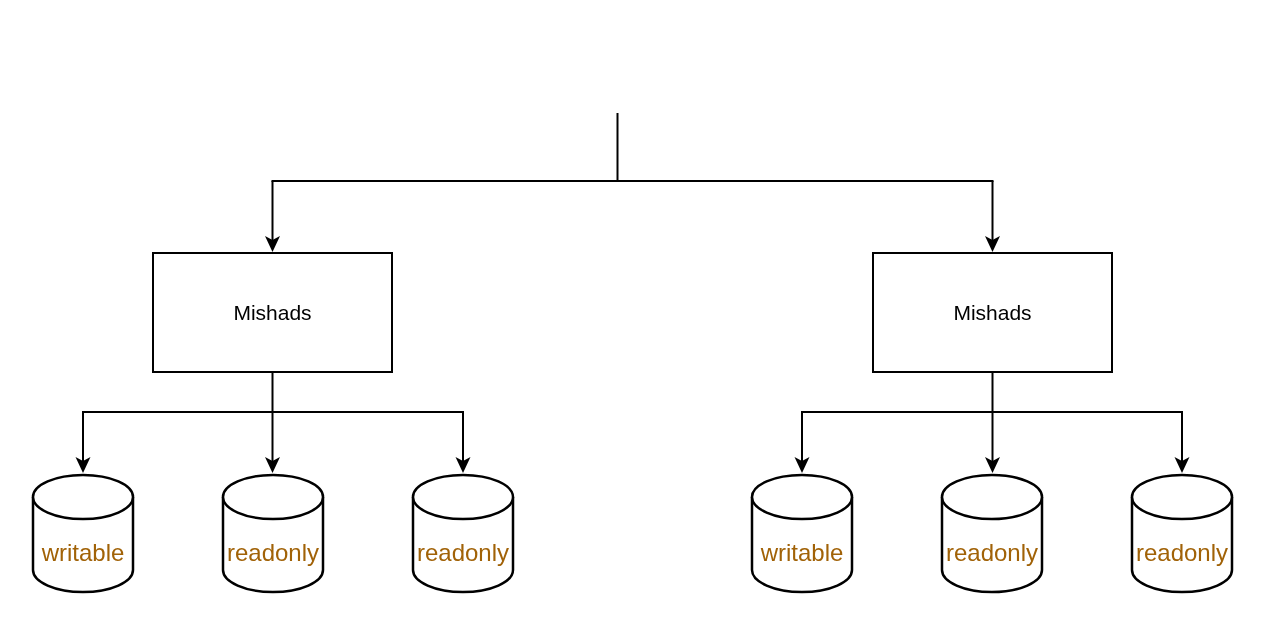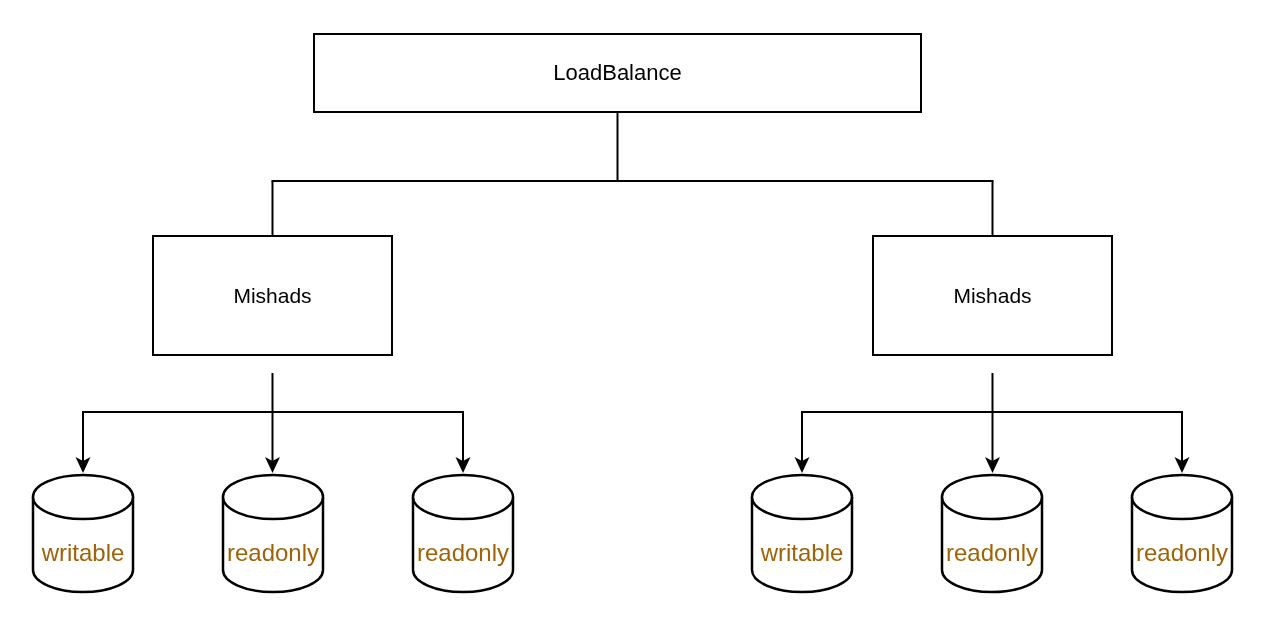--- a/index.html
+++ b/index.html
@@ -33,21 +33,21 @@
   .node-root {
     left: 313px;
     top: 33px;
     width: 609px;
     height: 80px;
     font-size: 22px;
   }
   .node-mid {
     width: 241px;
     height: 121px;
-    top: 235px;
+    top: 252px;
     font-size: 21px;
   }
   .node-mid-left  { left: 152px; }
   .node-mid-right { left: 872px; }
   .db-label {
     position: absolute;
     width: 110px;
     top: 539px;
     text-align: center;
     font-size: 24px;
@@ -119,23 +119,20 @@
         <path d="M 942 497 L 942 570 A 50 22 0 0 0 1042 570 L 1042 497"></path>
         <ellipse cx="992" cy="497" rx="50" ry="22"></ellipse>
       </g>
       <g>
         <path d="M 1132 497 L 1132 570 A 50 22 0 0 0 1232 570 L 1232 497"></path>
         <ellipse cx="1182" cy="497" rx="50" ry="22"></ellipse>
       </g>
     </g>
   </svg>
 
-  <div class="node node-root">
-    <span>LoadBalance</span>
-  </div>
 
   <div class="node node-mid node-mid-left">
     <span>Mishads</span>
   </div>
 
   <div class="node node-mid node-mid-right">
     <span>Mishads</span>
   </div>
 
   <div class="db-label dbl-0">writable</div>

